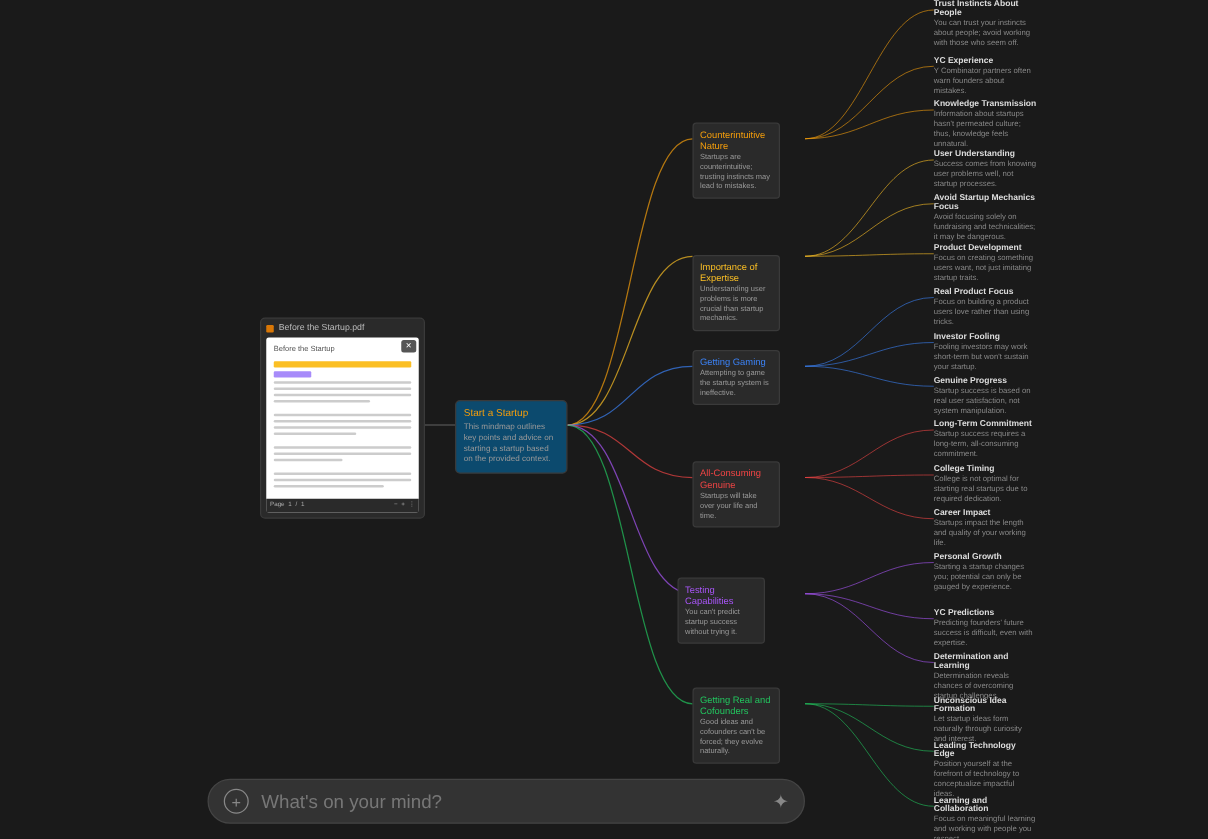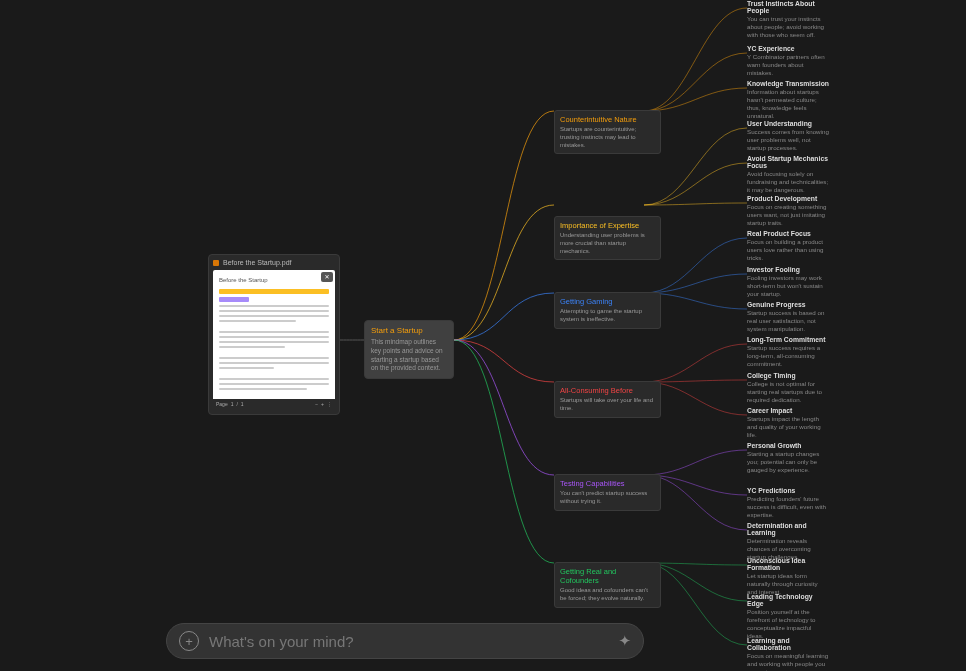--- a/index.html
+++ b/index.html
@@ -38,32 +38,31 @@
   .pdf-card .page .toolbar {
     position: absolute; bottom: 0; left: 0; right: 0; height: 11px;
     background: #2a2a2a; display: flex; align-items: center; gap: 3px;
     padding: 0 3px; font-size: 5px; color: #aaa;
   }
   .pdf-card .page .toolbar .sp { flex: 1; }
 
   
   .root-node {
     position: absolute; left: 364px; top: 320px; width: 90px;
-    background: #404040; border: 1px solid #3a3a3a; border-radius: 4px;
+    background: #0c4a6e; border: 1px solid #3a3a3a; border-radius: 4px;
     padding: 5px 6px;
   }
   .root-node .t { color: #f59e0b; font-size: 8px; font-weight: 500; margin-bottom: 3px; }
   .root-node .d { color: #999; font-size: 6.5px; line-height: 1.35; }
 
   
   .branch-node {
-    position: absolute; width: 107px;
+    position: absolute; width: 70px;
     background: #2a2a2a; border: 1px solid #3a3a3a; border-radius: 3px;
     padding: 4px 5px;
-    margin-top: 12px;
   }
   .branch-node .t { font-size: 7.5px; font-weight: 500; margin-bottom: 2px; }
   .branch-node .d { color: #999; font-size: 6px; line-height: 1.3; }
 
   
   .leaf-node {
     position: absolute; width: 82px;
   }
   .leaf-node .t { color: #ddd; font-size: 6.8px; font-weight: 600; margin-bottom: 1px; }
   .leaf-node .d { color: #888; font-size: 6.2px; line-height: 1.3; }
@@ -209,36 +208,36 @@
       </div>
       <div class="leaf-node" style="left: 747px; top: 266px;">
         <div class="t">Investor Fooling</div>
         <div class="d">Fooling investors may work short-term but won't sustain your startup.</div>
       </div>
       <div class="leaf-node" style="left: 747px; top: 301px;">
         <div class="t">Genuine Progress</div>
         <div class="d">Startup success is based on real user satisfaction, not system manipulation.</div>
       </div>
       <div class="branch-node" style="left: 554px; top: 369px;">
-        <div class="t" style="color:#ef4444">All-Consuming Before</div>
+        <div class="t" style="color:#ef4444">All-Consuming Genuine</div>
         <div class="d">Startups will take over your life and time.</div>
       </div>
       <div class="leaf-node" style="left: 747px; top: 336px;">
         <div class="t">Long-Term Commitment</div>
         <div class="d">Startup success requires a long-term, all-consuming commitment.</div>
       </div>
       <div class="leaf-node" style="left: 747px; top: 372px;">
         <div class="t">College Timing</div>
         <div class="d">College is not optimal for starting real startups due to required dedication.</div>
       </div>
       <div class="leaf-node" style="left: 747px; top: 407px;">
         <div class="t">Career Impact</div>
         <div class="d">Startups impact the length and quality of your working life.</div>
       </div>
-      <div class="branch-node" style="left: 554px; top: 462px;">
+      <div class="branch-node" style="left: 542px; top: 462px;">
         <div class="t" style="color:#a855f7">Testing Capabilities</div>
         <div class="d">You can't predict startup success without trying it.</div>
       </div>
       <div class="leaf-node" style="left: 747px; top: 442px;">
         <div class="t">Personal Growth</div>
         <div class="d">Starting a startup changes you; potential can only be gauged by experience.</div>
       </div>
       <div class="leaf-node" style="left: 747px; top: 487px;">
         <div class="t">YC Predictions</div>
         <div class="d">Predicting founders' future success is difficult, even with expertise.</div>

